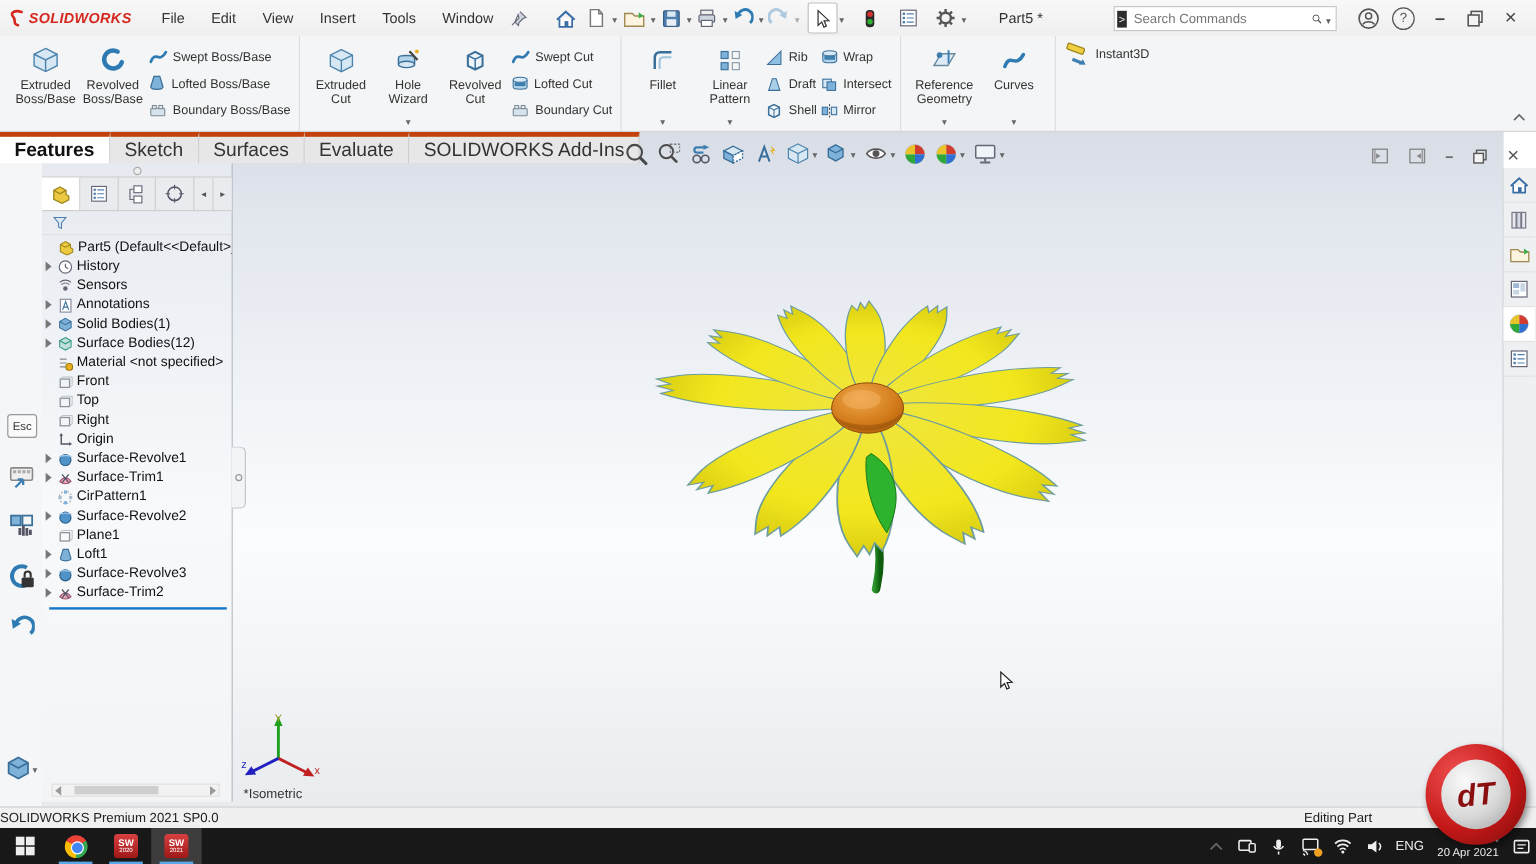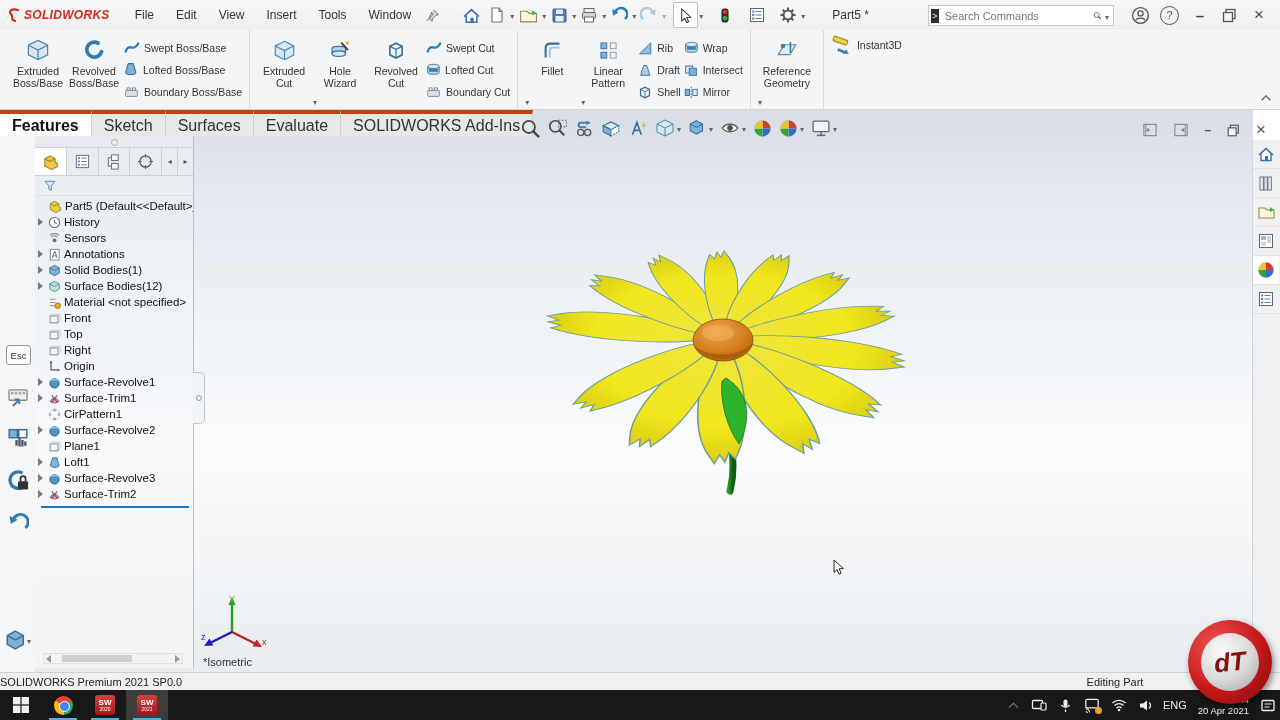--- a/index.html
+++ b/index.html
@@ -24,21 +24,21 @@
            align-items:center;justify-content:center;margin-left:2px}
   .searchbox input{border:none;outline:none;flex:1;font-size:11px;color:#555;background:transparent;
                    font-family:"Liberation Sans",sans-serif}
   .tbar-right{position:absolute;right:0;top:0;height:30px;display:flex;align-items:center;gap:10px;padding-right:10px}
   .winglyph{font-size:15px;color:#444;width:22px;text-align:center}
 
   
   #ribbon{left:0;top:30px;width:1280px;height:80px;background:#f4f5f6;border-bottom:1px solid #d4d4d4;
           display:flex;align-items:stretch;padding-left:4px;box-sizing:border-box}
   .rgroup{display:flex;padding:3px 7px 0 7px;border-right:1px solid #dedede;gap:2px}
-  .bigbtn{width:54px;display:flex;flex-direction:column;text-align:center;
+  .bigbtn{width:54px;display:flex;flex-direction:column;align-items:center;text-align:center;
           font-size:10.5px;color:#333;line-height:1.15;padding-top:2px;position:relative}
   .bigbtn .ic{height:30px;display:flex;align-items:center;justify-content:center}
   .bigbtn .bcaret{position:absolute;bottom:2px}
   .smallcol{display:flex;flex-direction:column;gap:3px;padding-top:5px}
   .smallbtn{display:flex;align-items:center;gap:4px;font-size:10.5px;color:#333;height:19px;white-space:nowrap}
   .ribcol{position:absolute;top:94px;right:8px}
 
   
   #tabstrip{left:0;top:110px;height:22px;display:flex;z-index:6}
   .tab{padding:3px 12px 0 12px;font-size:16px;color:#333;background:#e7e7e7;
@@ -730,20 +730,29 @@
     </div>
   </div>
   <div class="rgroup">
     <div class="bigbtn" style="width:58px">
       <span class="ic">
           <svg width="22" height="22" viewBox="0 0 19 19">
             <use href="#refgeo"></use>
           </svg>
         </span>
       <span>Reference Geometry</span>
+      <span class="bcaret car"></span>
+    </div>
+    <div class="bigbtn">
+      <span class="ic">
+          <svg width="21" height="21" viewBox="0 0 19 19">
+            <use href="#swirl"></use>
+          </svg>
+        </span>
+      <span>Curves</span>
       <span class="bcaret car"></span>
     </div>
   </div>
   <div class="rgroup" style="border-right:none">
     <div class="smallbtn" style="margin-top:2px;gap:6px">
       <svg width="20" height="20" viewBox="0 0 18 18">
           <use href="#instic"></use>
         </svg>
       <span>Instant3D</span>
     </div>

